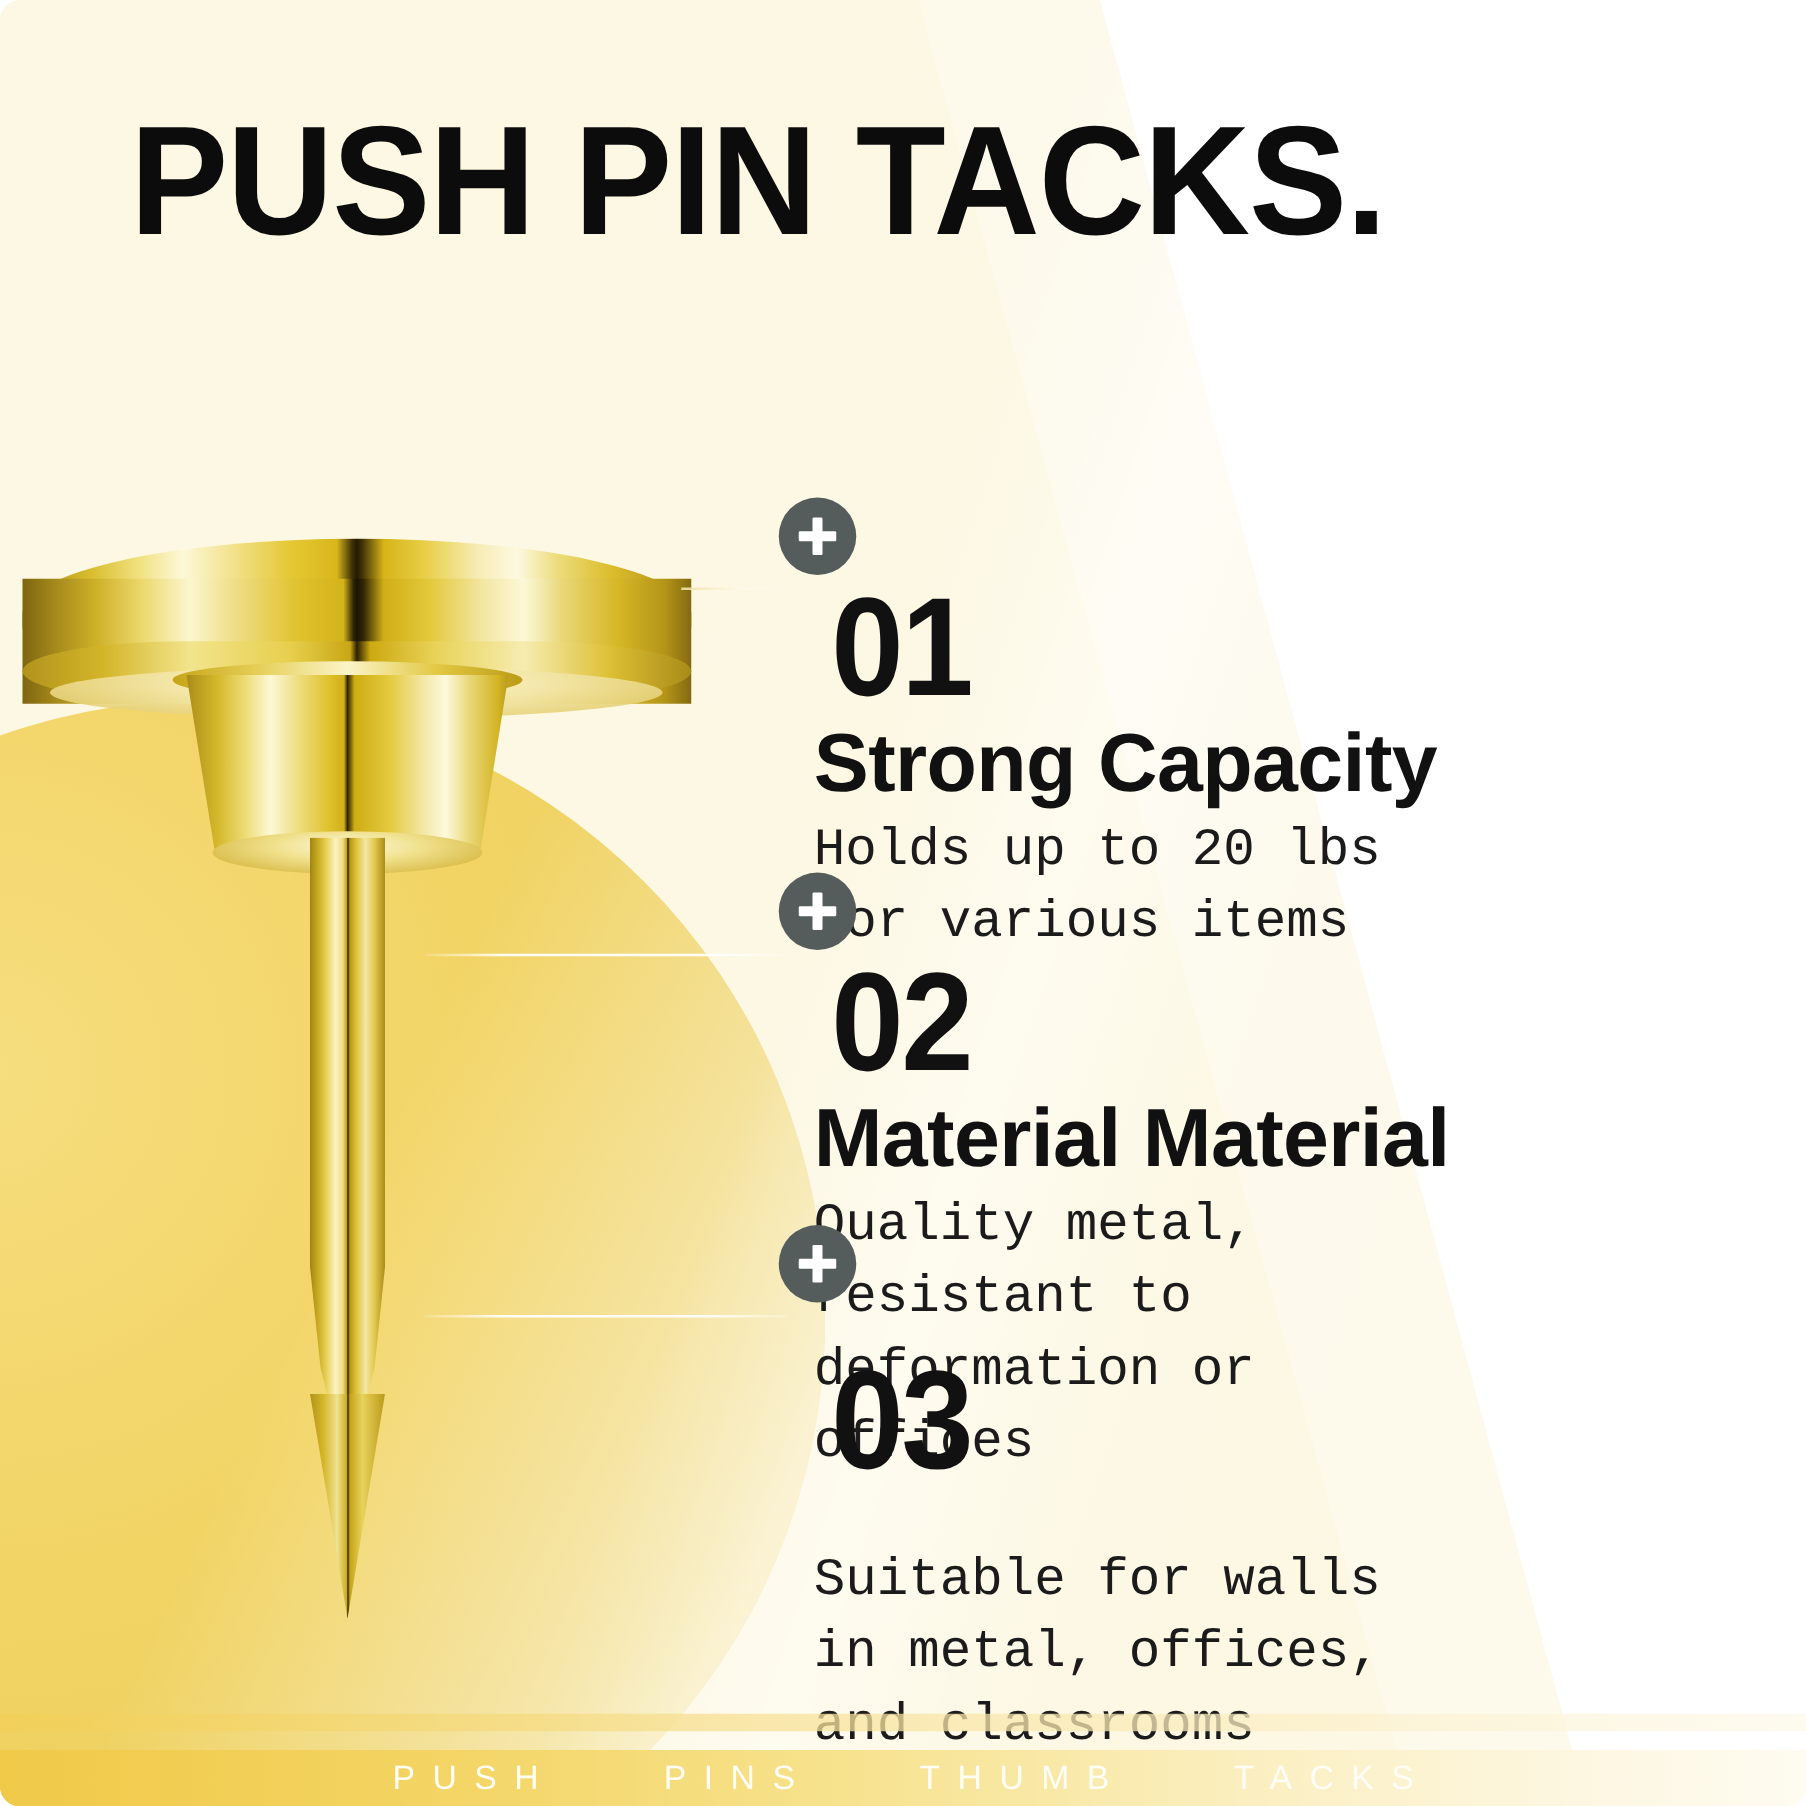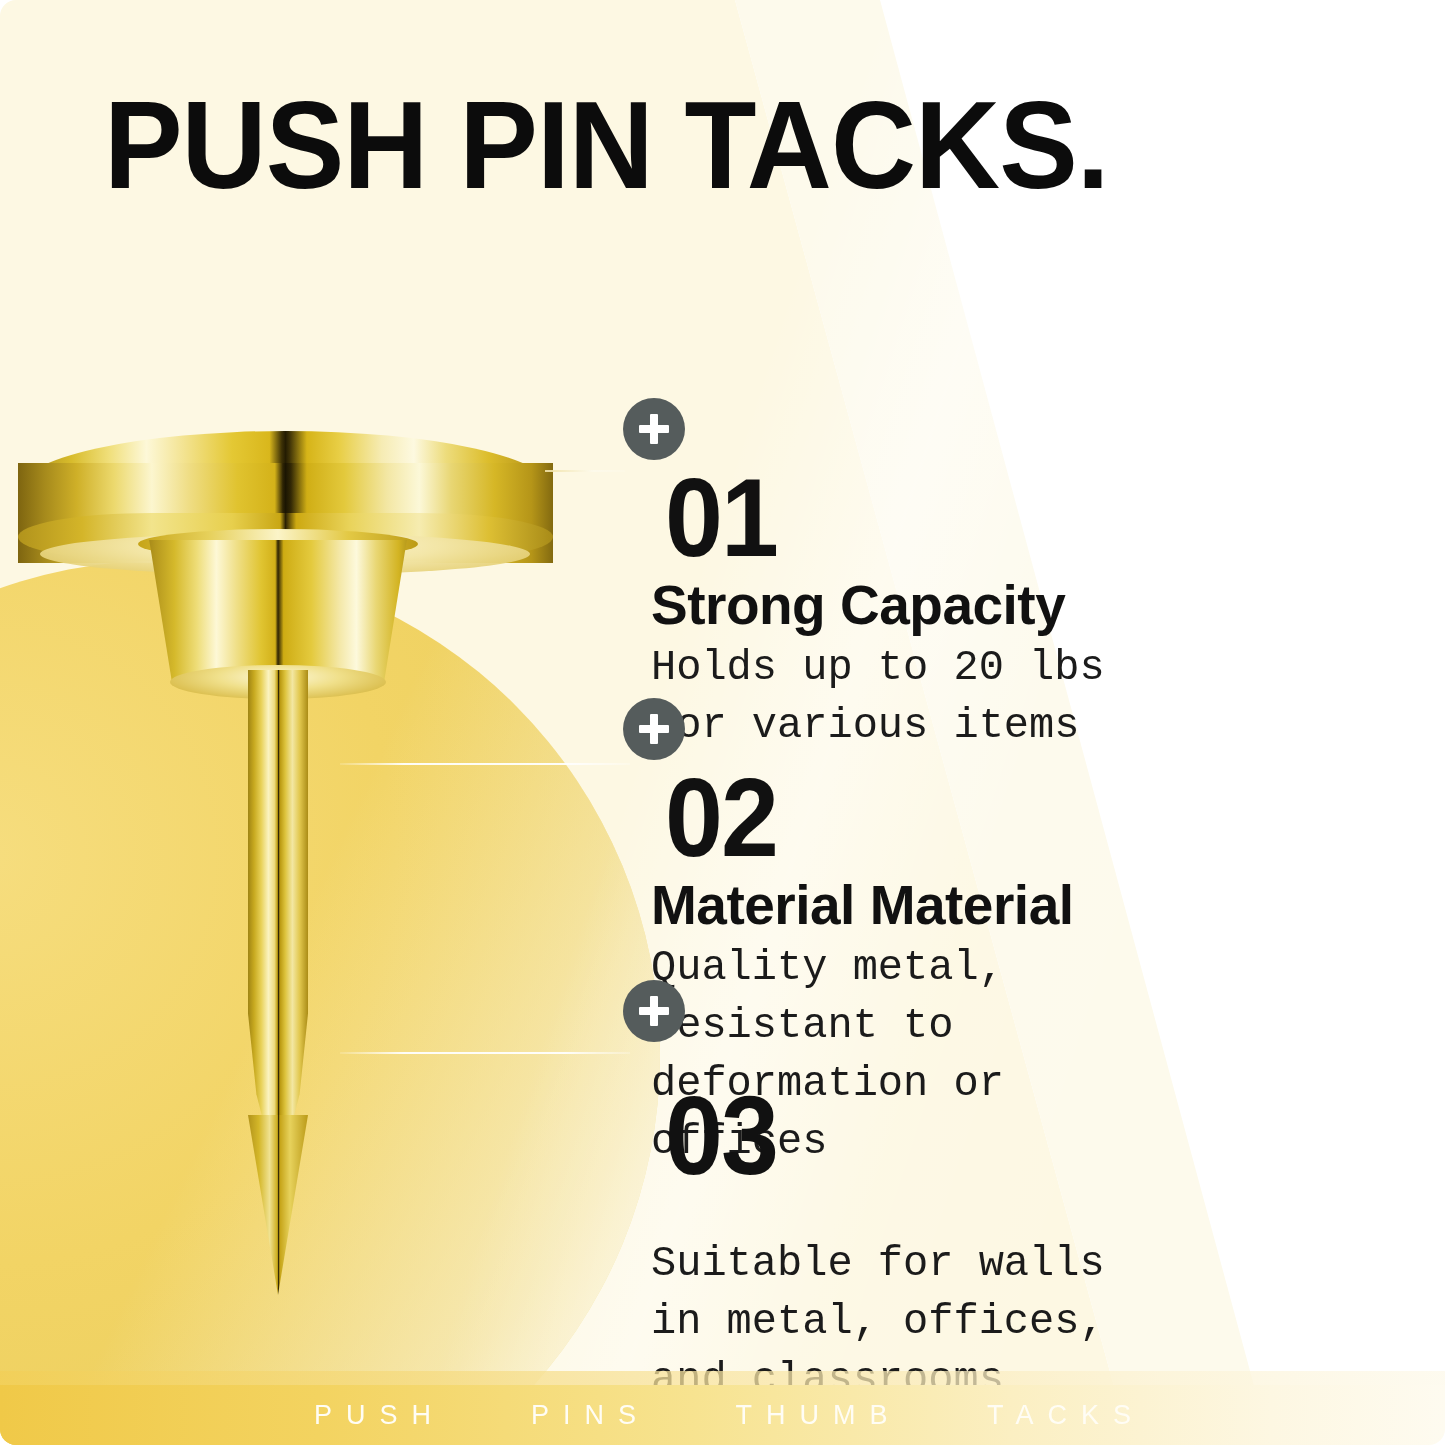--- a/index.html
+++ b/index.html
@@ -281,21 +281,21 @@
     margin-top: 2px;
     transform: scaleX(0.93);
     transform-origin: left top;
   }
   .feature-text {
     margin-left: 28px;
     padding-top: 2px;
   }
   .feature-title {
     font-family: "Liberation Sans Narrow", "Liberation Sans", sans-serif;
-    font-size: 55px;
+    font-size: 66px;
     font-weight: bold;
     color: #111111;
     line-height: 1.06;
     white-space: nowrap;
     letter-spacing: -0.5px;
   }
   .feature-desc {
     font-family: Liberation Mono, monospace;
     font-size: 42px;
     font-weight: normal;
@@ -317,21 +317,21 @@
     width: 1445px;
     height: 14px;
     background: linear-gradient(90deg, #f2cf57 0%, #f5da7d 28%, #f9e7ab 55%, #fcf3d5 80%, #fdf9ea 100%);
     opacity: 0.75;
   }
   .banner {
     position: absolute;
     left: 0;
     bottom: 0;
     width: 1445px;
-    height: 60px;
+    height: 45px;
     background: linear-gradient(90deg, #f0c948 0%, #f3d360 22%, #f7e390 48%, #fbefc2 70%, #fdf7e2 88%, #fefbf0 100%);
     display: flex;
     align-items: center;
     justify-content: center;
   }
   .banner-text {
     font-family: "Liberation Sans Narrow", "Liberation Sans", sans-serif;
     font-size: 27px;
     font-weight: normal;
     color: #fffdf5;

